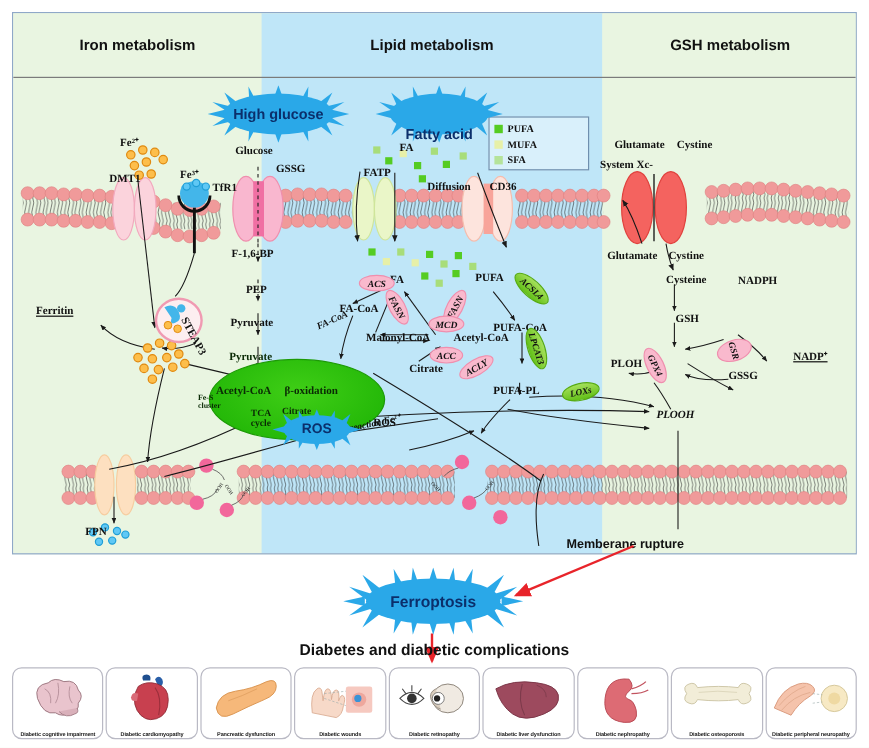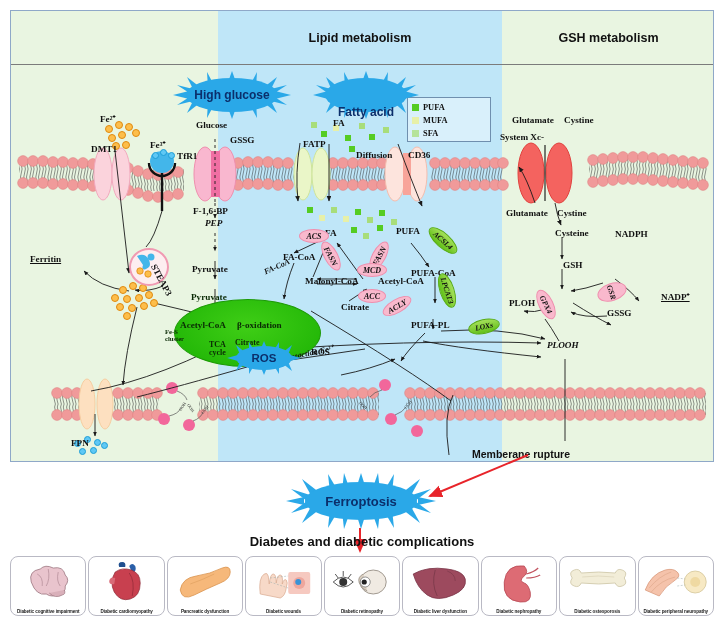--- a/index.html
+++ b/index.html
@@ -83,20 +83,21 @@
 
 <div class="stage">
 
   <div class="abs" id="diagram-frame">
 
     <div class="abs bg-green-left"></div>
     <div class="abs bg-blue"></div>
     <div class="abs bg-green-right"></div>
     <div class="abs hdr-rule"></div>
 
+    <div class="abs col-title" style="left:0;top:20px;width:207px;">Iron metabolism</div>
     <div class="abs col-title" style="left:491px;top:20px;width:213px;">GSH metabolism</div>
     <div class="abs col-title" style="left:207px;top:20px;width:284px;">Lipid metabolism</div>
 
     <svg class="abs" width="704" height="452" viewBox="0 0 704 452">
       <defs>
         <marker id="ah" markerWidth="7" markerHeight="7" refX="5.5" refY="2.6" orient="auto">
           <path d="M0,0 L6,2.6 L0,5.2 z" fill="#1a1a1a"></path>
         </marker>
         <marker id="ahs" markerWidth="6" markerHeight="6" refX="4.8" refY="2.2" orient="auto">
           <path d="M0,0 L5,2.2 L0,4.4 z" fill="#1a1a1a"></path>
@@ -597,21 +598,21 @@
     <div class="abs lbl" style="left:80px;top:134px;">DMT1</div>
     <div class="abs lbl" style="left:139px;top:130px;">Fe³⁺</div>
     <div class="abs lbl" style="left:166px;top:141px;">TfR1</div>
     <div class="abs lbl" style="left:19px;top:244px;text-decoration:underline;">Ferritin</div>
     <div class="abs lbl" style="left:146px;top:252px;transform:rotate(62deg);transform-origin:0 0;">STEAP3</div>
     <div class="abs lbl" style="left:60px;top:428px;text-align:right;">FPN</div>
 
     <div class="abs lbl" style="left:185px;top:110px;">Glucose</div>
     <div class="abs lbl" style="left:219px;top:125px;">GSSG</div>
     <div class="abs lbl" style="left:182px;top:196px;">F-1,6-BP</div>
-    <div class="abs lbl" style="left:194px;top:208px;font-style:italic;">PEP</div>
+    <div class="abs lbl" style="left:194px;top:226px;">PEP</div>
     <div class="abs lbl" style="left:181px;top:254px;">Pyruvate</div>
     <div class="abs lbl" style="left:180px;top:282px;color:#0a2a05;">Pyruvate</div>
     <div class="abs lbl" style="left:169px;top:310px;color:#0a2a05;">Acetyl-CoA</div>
     <div class="abs lbl" style="left:226px;top:310px;color:#0a2a05;">β-oxidation</div>
     <div class="abs lbl xs" style="left:154px;top:318px;color:#0a2a05;white-space:pre;">Fe-S
 cluster</div>
     <div class="abs lbl sm" style="left:198px;top:330px;color:#0a2a05;white-space:pre;">TCA
 cycle</div>
     <div class="abs lbl sm" style="left:224px;top:328px;color:#0a2a05;">Citrate</div>
     <div class="abs lbl it sm" style="left:252px;top:258px;transform:rotate(-24deg);transform-origin:0 0;">FA-CoA</div>

